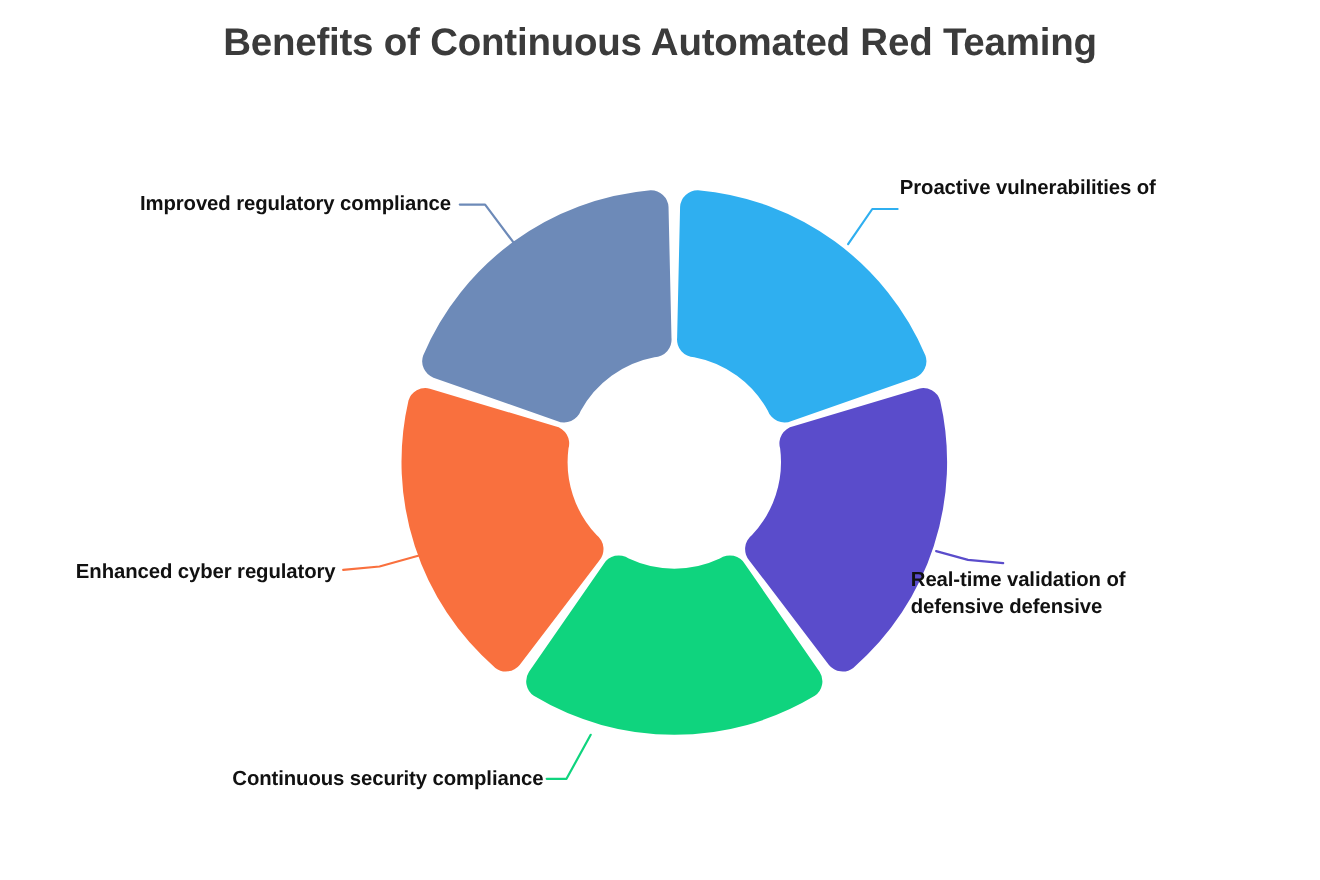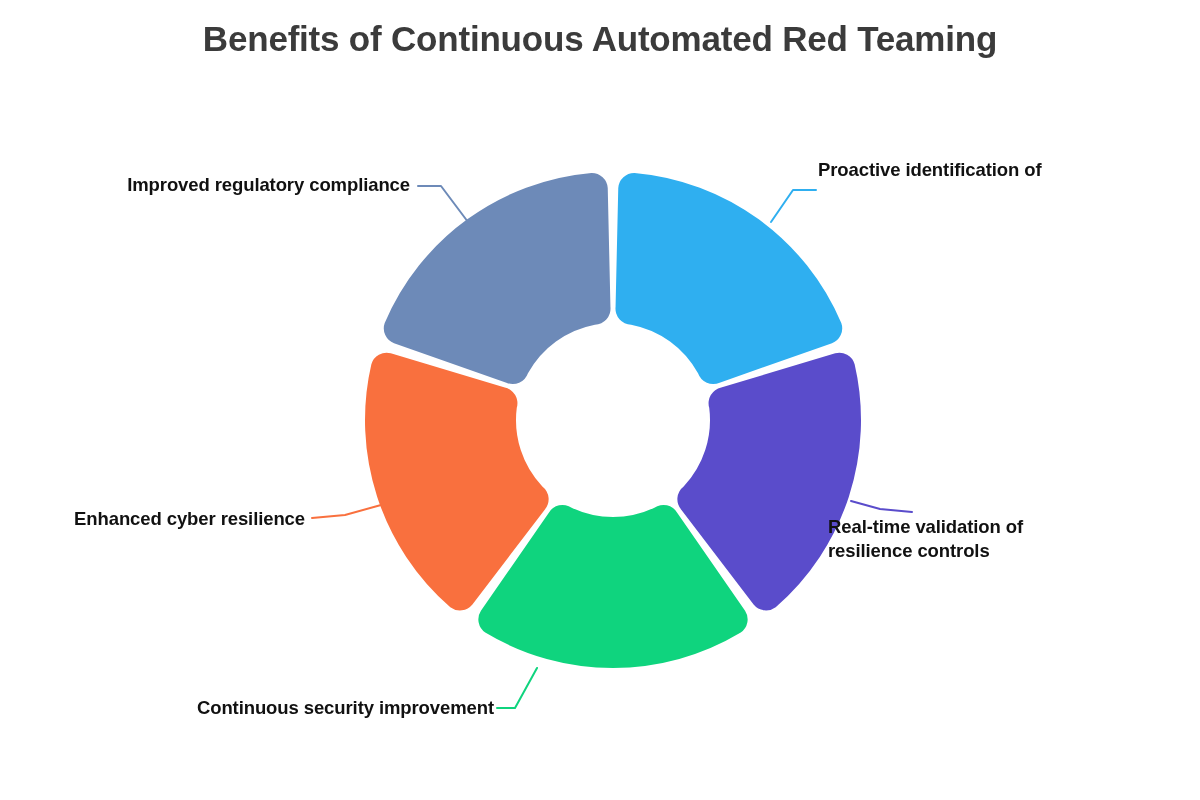--- a/index.html
+++ b/index.html
@@ -99,33 +99,33 @@
     <g id="leader-lines">
         <polyline points="771,222 793,190 816,190" fill="none" stroke="#2FAFF0" stroke-width="2" stroke-linecap="round" stroke-linejoin="round"></polyline>
         <polyline points="851,501 880,509 912,512" fill="none" stroke="#5A4CCB" stroke-width="2" stroke-linecap="round" stroke-linejoin="round"></polyline>
         <polyline points="537,668 515,708 497,708" fill="none" stroke="#0FD47E" stroke-width="2" stroke-linecap="round" stroke-linejoin="round"></polyline>
         <polyline points="381,505 345,515 312,518" fill="none" stroke="#F9703E" stroke-width="2" stroke-linecap="round" stroke-linejoin="round"></polyline>
         <polyline points="468,222 441,186 418,186" fill="none" stroke="#6D8AB8" stroke-width="2" stroke-linecap="round" stroke-linejoin="round"></polyline>
       </g>
   </svg>
 
   <div class="callout-label lbl-right" id="label-proactive">
-    <div>Proactive identification of</div>
+    <div>Proactive vulnerabilities of</div>
   </div>
 
   <div class="callout-label lbl-right" id="label-realtime">
     <div>Real-time validation of</div>
-    <div>resilience controls</div>
+    <div>defensive defensive</div>
   </div>
 
   <div class="callout-label" id="label-continuous">
-    <div>Continuous security improvement</div>
+    <div>Continuous security compliance</div>
   </div>
 
   <div class="callout-label" id="label-enhanced">
-    <div>Enhanced cyber resilience</div>
+    <div>Enhanced cyber regulatory</div>
   </div>
 
   <div class="callout-label" id="label-improved">
     <div>Improved regulatory compliance</div>
   </div>
 
 </div>
 
 </body></html>

